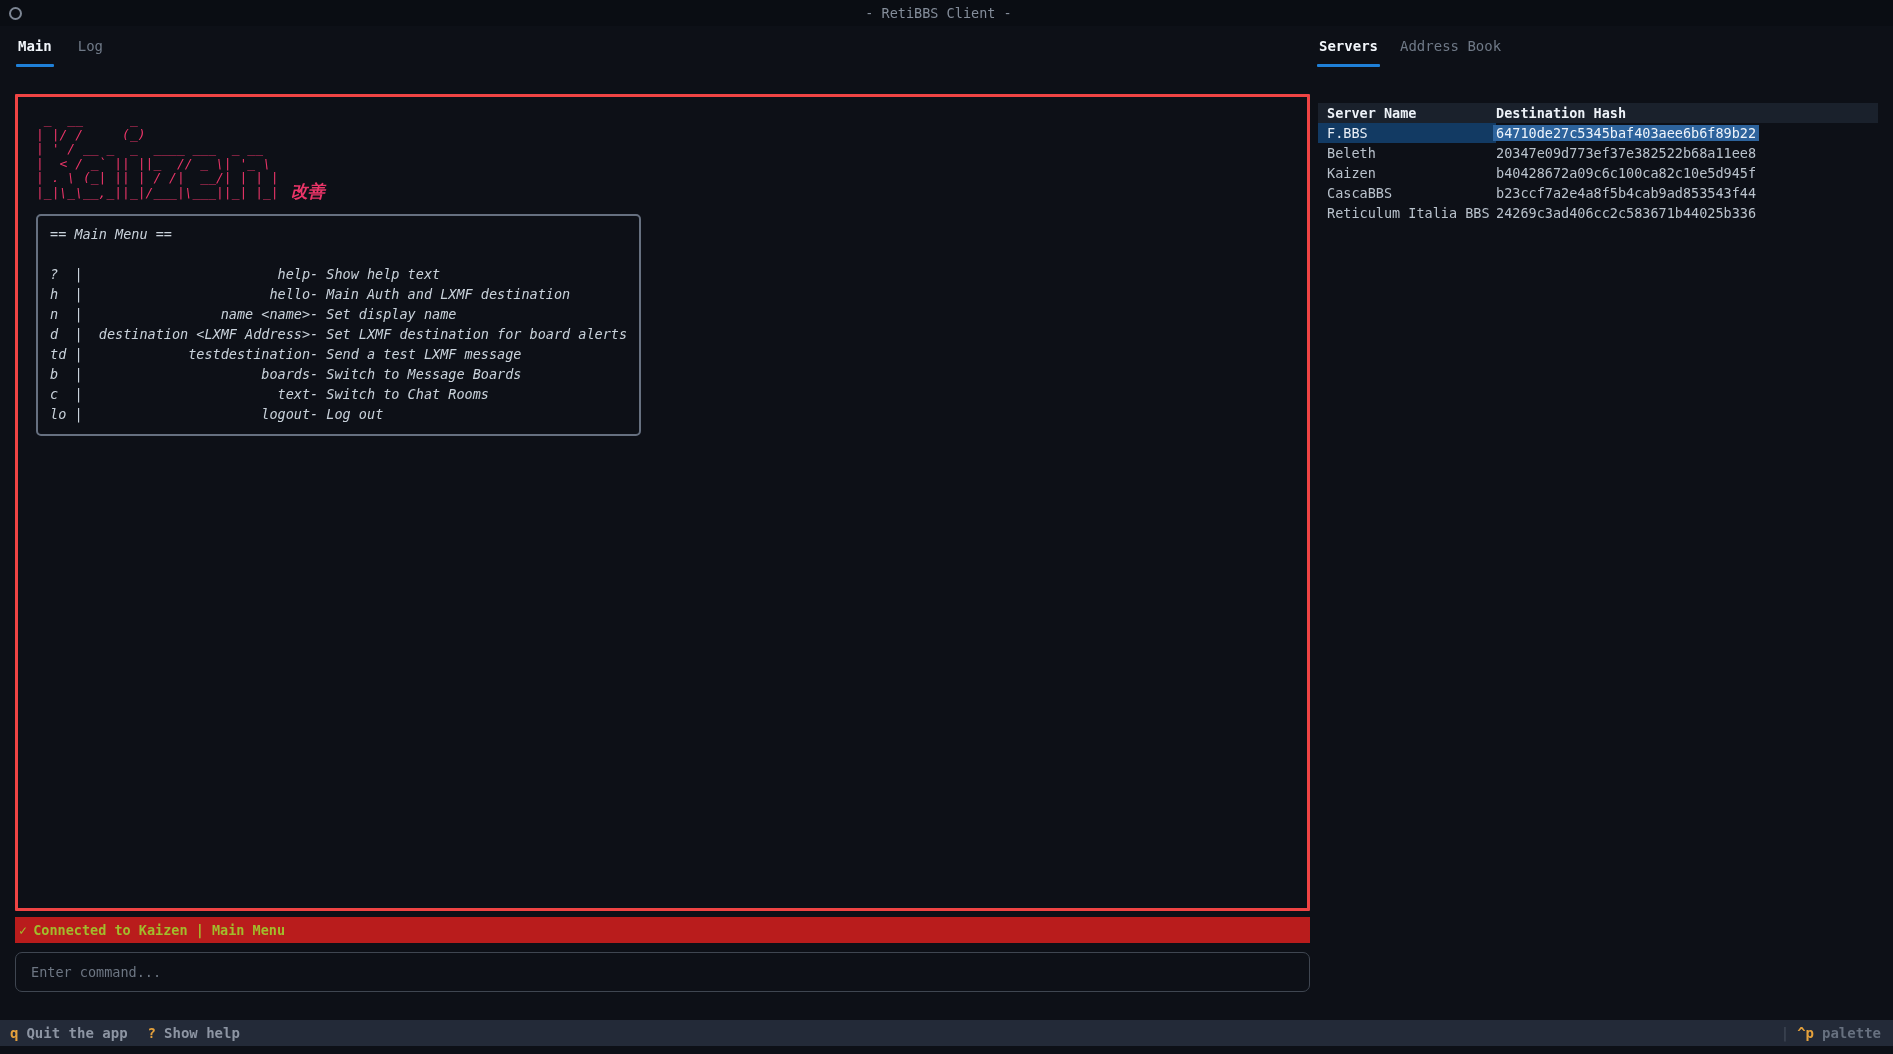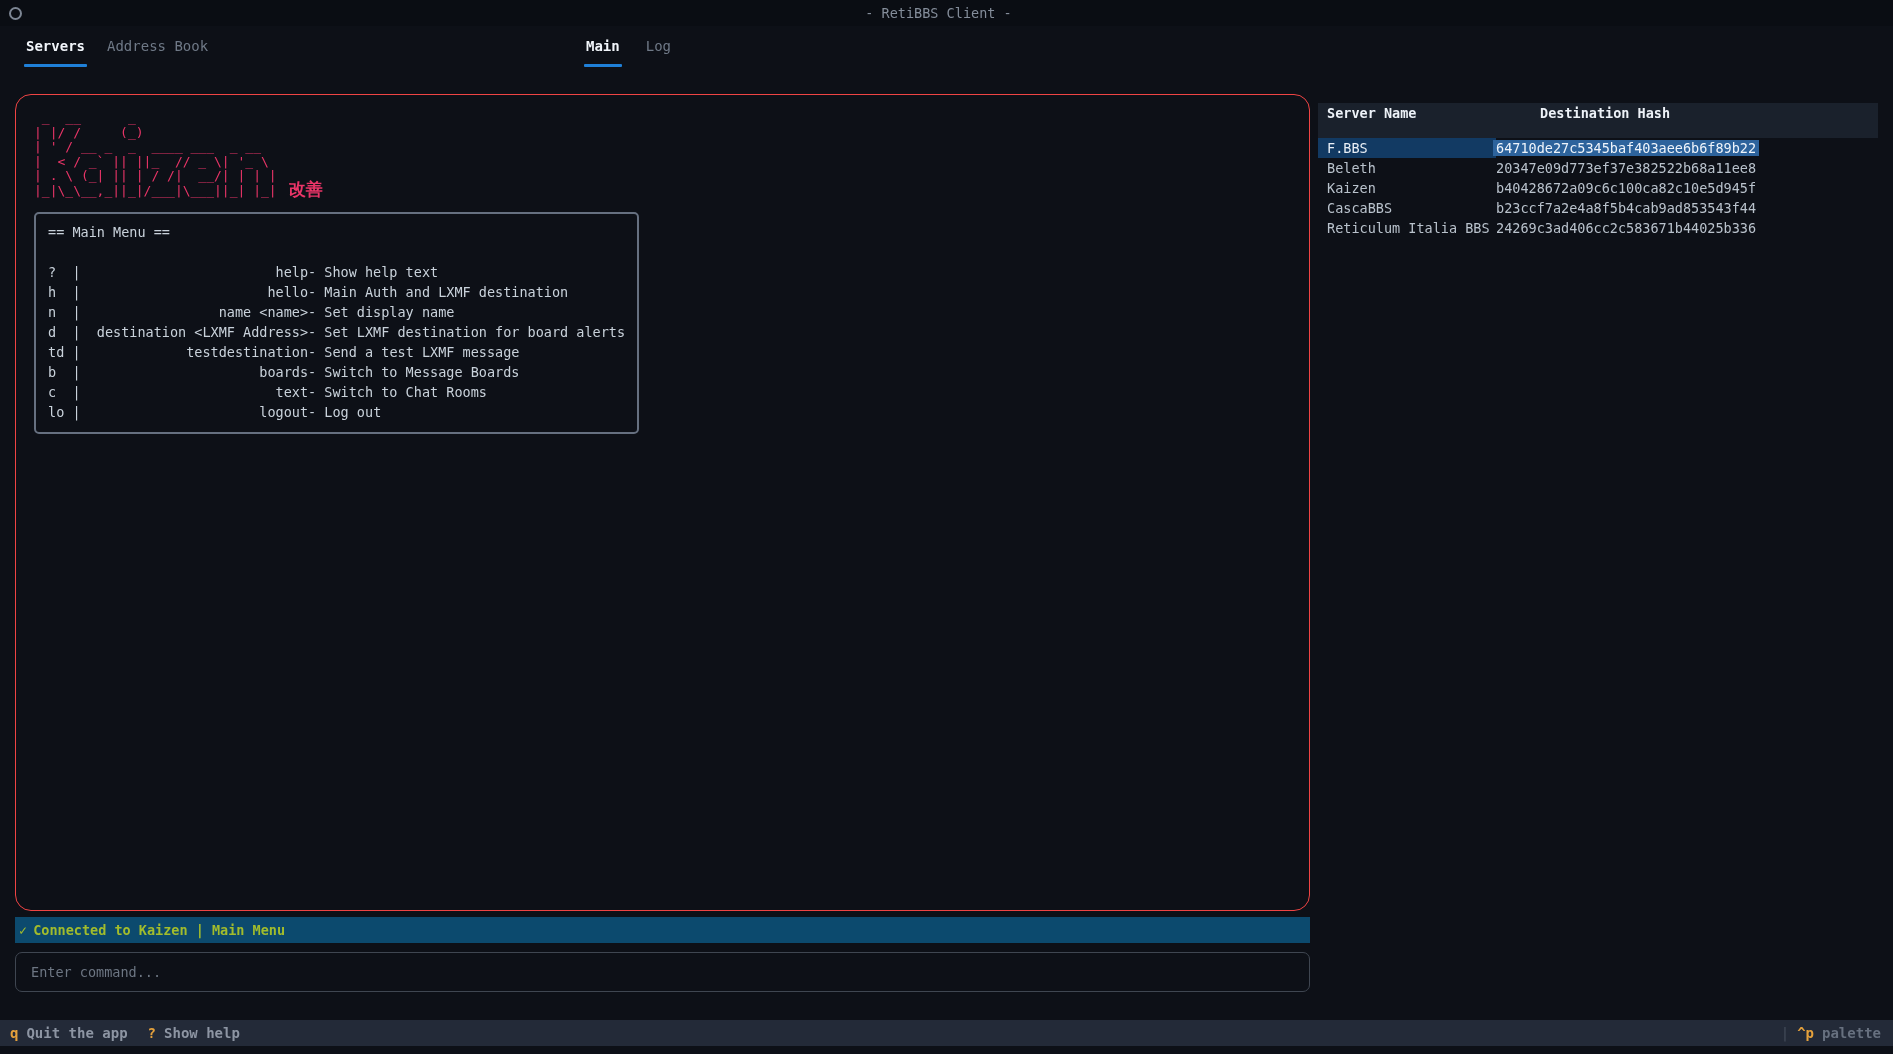--- a/index.html
+++ b/index.html
@@ -24,44 +24,44 @@
   .tabs-group.left { flex:1; gap:22px; }
   .tabs-group.right { width:560px; margin-left:8px; gap:18px; }
   .tab { position:relative; display:flex; align-items:center; font-size:14px; color:#6f7987; padding:2px 2px 8px; cursor:pointer; }
   .tab.active { color:#f2f6fb; font-weight:bold; }
   .tab.active::after { content:""; position:absolute; left:0; right:0; bottom:5px; height:3px; background:var(--accent-blue,#1f80d8); border-radius:1px; }
 
   
   .content { flex:1; display:flex; padding:22px 15px 0; gap:8px; min-height:0; }
   .left-col { flex:1; display:flex; flex-direction:column; padding-bottom:28px; min-width:0; }
 
-  .main-panel { flex:1; border:1px solid #ef4444; border-radius:16px; padding:16px 18px; overflow:hidden; }
+  .main-panel { flex:1; border:3px solid #ef4444; border-radius:1px; padding:16px 18px; overflow:hidden;font-style:italic; }
   .art-row { display:flex; align-items:flex-end; gap:12px; }
   .art { font-size:13px; line-height:14.5px; color:var(--logo-pink,#ea3568); white-space:pre; }
   .kanji { font-size:17px; font-weight:bold; color:var(--logo-pink,#ea3568); line-height:1; }
 
   .menu-box { display:inline-block; border:2px solid #667080; border-radius:5px; margin-top:14px; padding:8px 12px 10px; line-height:20px; color:#c9d2db; }
   .menu-title { margin-bottom:20px; }
   .menu-row { display:flex; white-space:pre; }
   .menu-key { flex:0 0 2ch; }
   .menu-sep { flex:0 0 1ch; margin:0 1ch; }
   .menu-cmd { flex:0 0 27ch;text-align:right; }
   .menu-dash { margin-right:1ch; }
 
-  .status { margin-top:6px; background:#0c4a6e; padding:3px 4px; line-height:20px; }
+  .status { margin-top:6px; background:#b91c1c; padding:3px 4px; line-height:20px; }
   .status-line1 { color:var(--status-green,#a2bc2c); font-weight:bold; }
   .check { margin-right:6px; }
   .status-line2 { color:#cdd5de; }
 
   .cmd-input { margin-top:9px; height:40px; background:transparent; border:1px solid #3f4651; border-radius:7px; padding:0 15px; font-family:inherit; font-size:13.5px; color:#d5dce5; outline:none; width:100%; }
   .cmd-input::placeholder { color:#6d7683; }
 
   
   .right-col { width:560px; padding-top:9px; }
-  .srv-header { display:flex; height:35px; line-height:20px; background:#1a212c; font-weight:bold; color:#edf2f8;gap:44px; }
+  .srv-header { display:flex; height:20px; line-height:20px; background:#1a212c; font-weight:bold; color:#edf2f8; }
   .col-name { flex:0 0 178px; padding-left:9px; white-space:nowrap; overflow:hidden; }
   .col-hash { flex:1; white-space:nowrap; }
   .srv-row { display:flex; height:20px; line-height:20px; color:#b9c2cc; cursor:pointer; }
   .srv-row.selected .col-name { background:var(--selected-row-name-blue,#123a63); color:#e9eff6; }
   .srv-row.selected .hash-text { background:var(--selected-row-blue,#2d639c); color:#eef4fb; padding:0 3px; margin-left:-3px; }
 
   
   .footer { flex:0 0 26px; background:#232a38; display:flex; align-items:center; justify-content:space-between; padding:0 12px 0 10px; font-size:14px; font-weight:bold; }
   .footer-left { display:flex; gap:20px; }
   .footer-item { display:inline-flex; gap:8px; align-items:center; cursor:pointer; }
@@ -76,27 +76,27 @@
 <body>
 
 <div class="app">
 
   <div class="titlebar">
     <span class="app-icon"></span>
     <div class="title">- RetiBBS Client -</div>
   </div>
 
   <div class="tabs-row">
+    <div class="tabs-group left">
+      <div class="tab active">Main</div>
+      <div class="tab">Log</div>
+    </div>
     <div class="tabs-group right">
       <div class="tab active">Servers</div>
       <div class="tab">Address Book</div>
-    </div>
-    <div class="tabs-group left">
-      <div class="tab active">Main</div>
-      <div class="tab">Log</div>
     </div>
   </div>
 
   <div class="content">
 
     <div class="left-col">
       <div class="main-panel">
 
         <div class="art-row">
           <pre class="art"> _  __      _

